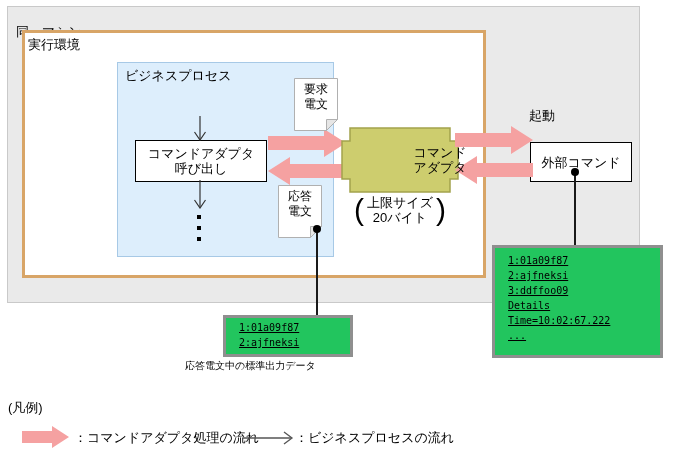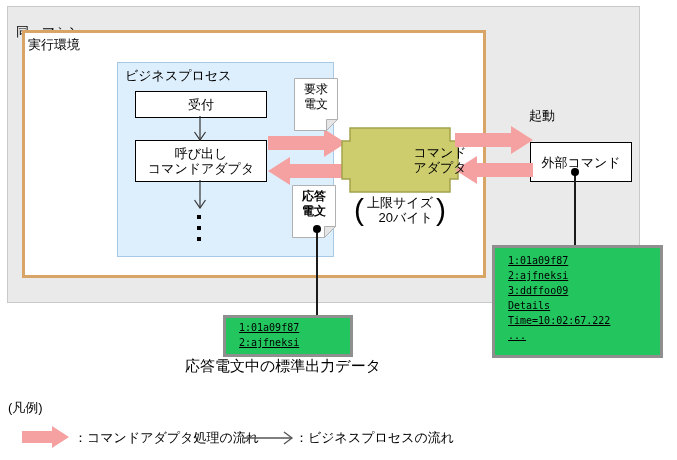--- a/index.html
+++ b/index.html
@@ -20,38 +20,38 @@
   .node{background:#fff;border:1px solid #000;display:flex;align-items:center;justify-content:center;text-align:center;}
   .reception{left:135px;top:91px;width:130px;height:25px;}
   .adapter-call{left:135px;top:140px;width:130px;height:40px;}
   .extcmd{left:530px;top:142px;width:100px;height:38px;}
 
   .dotsq{width:4px;height:4px;background:#000;}
 
   
   .docicon{width:44px;height:53px;z-index:6;}
   .doc-request{left:294px;top:78px;}
-  .doc-response{left:292px;top:185px;font-weight:bold;}
+  .doc-response{left:278px;top:185px;}
   .doc-text{left:0;top:4px;width:44px;text-align:center;font-size:12px;line-height:15px;}
 
   
   .adapter-svg{left:341px;top:127px;z-index:5;}
   .adapter-text{left:341px;top:127px;width:118px;height:66px;display:flex;flex-direction:column;align-items:center;justify-content:center;z-index:6;text-align:center;margin-left:40px;}
 
   .size-note{left:334px;top:193px;width:132px;display:flex;align-items:center;justify-content:center;z-index:6;}
   .size-paren{font-size:30px;font-weight:400;line-height:34px;}
-  .size-lines{text-align:right;margin:0 3px;}
+  .size-lines{text-align:center;margin:0 3px;}
 
   .startup-label{left:489px;top:108px;margin-left:40px;}
 
   
   .outbox{background:#22c55e;border:3px solid #8f8f8f;font-family:"DejaVu Sans Mono","Liberation Mono",monospace;font-size:10px;line-height:15px;z-index:7;text-decoration:underline;}
   .outbox-left{left:223px;top:315px;width:111px;height:34px;padding:2px 0 0 13px;}
   .outbox-right{left:492px;top:245px;width:152px;height:102px;padding:5px 0 0 13px;}
-  .caption{font-size:15px;z-index:7;}
+  .caption{font-size:10px;z-index:7;}
   .caption-left{left:185px;top:358px;}
   .caption-right{left:473px;top:358px;}
 
   
   .vline{width:2px;background:#1a1a1a;z-index:6;}
   .cdot{width:8px;height:8px;border-radius:50%;background:#000;z-index:7;}
 
   .arrow-svg{z-index:5;}
 
   
@@ -66,33 +66,30 @@
 
   <div class="abs machine-box"></div>
   <div class="abs jp machine-label">同一マシン</div>
 
   <div class="abs env-box"></div>
   <div class="abs jp env-label">実行環境</div>
 
   <div class="abs bp-box"></div>
   <div class="abs jp bp-title">ビジネスプロセス</div>
 
-  <div class="abs node jp reception">
-    <span>受付</span>
-  </div>
 
   <svg class="abs arrow-svg" style="left:193px;top:116px" width="14" height="25">
     <line x1="7" y1="0" x2="7" y2="23" stroke="#333" stroke-width="1.2"></line>
     <polyline points="1.5,16 7,24 12.5,16" fill="none" stroke="#333" stroke-width="1.2"></polyline>
   </svg>
 
   <div class="abs node jp adapter-call">
     <span>
+      <span style="display:block">コマンドアダプタ</span>
       <span style="display:block">呼び出し</span>
-      <span style="display:block">コマンドアダプタ</span>
     </span>
   </div>
 
   <svg class="abs arrow-svg" style="left:193px;top:180px" width="14" height="29">
     <line x1="7" y1="0" x2="7" y2="27" stroke="#333" stroke-width="1.2"></line>
     <polyline points="1.5,20 7,28 12.5,20" fill="none" stroke="#333" stroke-width="1.2"></polyline>
   </svg>
 
   <div class="abs" style="left:197px;top:215px">
     <div class="dotsq" style="margin-bottom:7px"></div>

